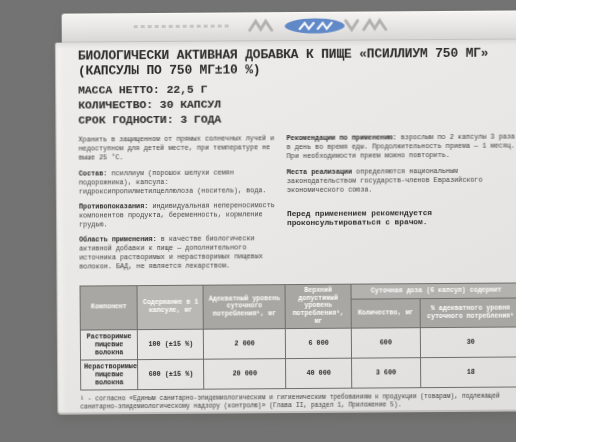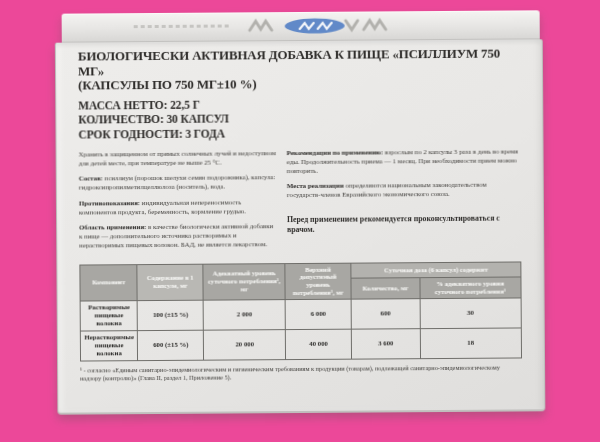--- a/index.html
+++ b/index.html
@@ -1,17 +1,17 @@
 <!DOCTYPE html>
 <html><head>
 <meta charset="utf-8">
 <style>
   html,body{margin:0;padding:0;background:#ffffff;}
-  .stage{position:relative;width:600px;height:442px;background:#ec4899;overflow:hidden;
-         font-family:Liberation Serif, serif;}
+  .stage{position:relative;width:516px;height:442px;background:#737373;overflow:hidden;
+         font-family:Liberation Mono, monospace;}
   .carton{position:absolute;left:56px;top:12px;width:488px;height:402px;
           transform:rotate(-0.4deg);transform-origin:center;
           filter:drop-shadow(0 5px 5px rgba(90,88,84,0.35));}
   .flap{position:relative;height:27px;margin:0 3px 0 7px;
         background:linear-gradient(180deg,#f4f3f1 0%,#e6e5e3 55%,#d8d7d5 100%);
         border-top:1px solid #fbfbf9;border-bottom:1px solid #c3c2c0;
         border-radius:3px 3px 0 0;}
   .flap-marks{position:absolute;left:72px;top:11px;width:96px;height:3px;opacity:.55;
         background:repeating-linear-gradient(90deg,#a9a8a4 0 4px,transparent 4px 7px);}
   .flap-logo{position:absolute;left:178px;top:4px;transform:rotate(180deg);}

